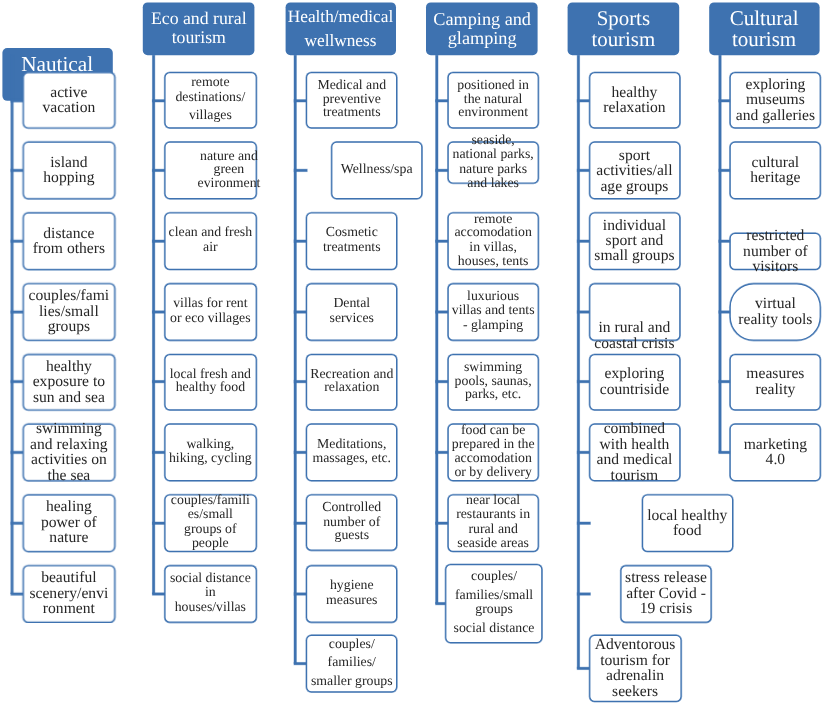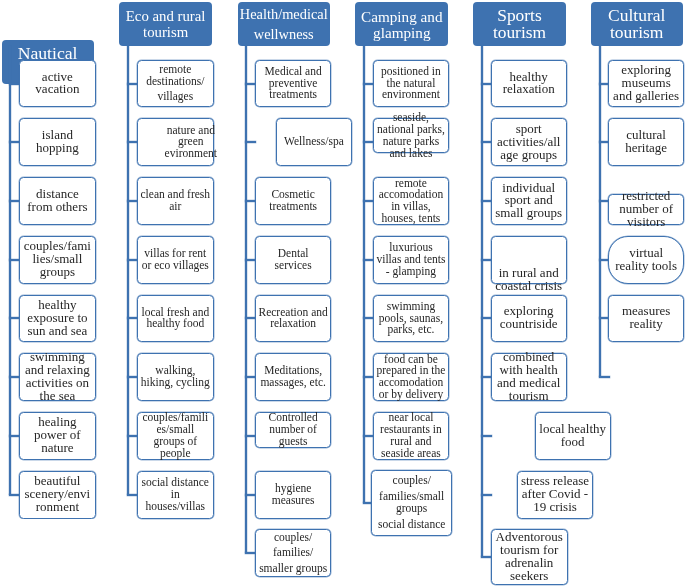--- a/index.html
+++ b/index.html
@@ -266,21 +266,21 @@
   <div class="stub" style="left:245.0px;top:376.15px;width:11.1px;height:2.0px;"></div>
   <div class="box" style="left:254.9px;top:353.25px;width:76.5px;height:47.8px;">
     <span class="txt" style="font-size:11.5px;line-height:11.8px;position:relative;top:0px;">
       <span>
         <span>Meditations,</span>
         <span>massages, etc.</span>
       </span>
     </span>
   </div>
   <div class="stub" style="left:245.0px;top:434.88px;width:11.1px;height:2.0px;"></div>
-  <div class="box" style="left:254.9px;top:411.98px;width:76.5px;height:36px;">
+  <div class="box" style="left:254.9px;top:411.98px;width:76.5px;height:47px;">
     <span class="txt" style="font-size:11.5px;line-height:11.8px;position:relative;top:0px;">
       <span>
         <span>Controlled</span>
         <span>number of</span>
         <span>guests</span>
       </span>
     </span>
   </div>
   <div class="stub" style="left:245.0px;top:493.61px;width:11.1px;height:2.0px;"></div>
   <div class="box" style="left:254.9px;top:470.71px;width:76.5px;height:47.8px;">
@@ -550,14 +550,22 @@
   <div class="stub" style="left:598.5px;top:317.42px;width:11.1px;height:2.0px;"></div>
   <div class="box" style="left:608.4px;top:294.52px;width:75.5px;height:47.8px;">
     <span class="txt" style="font-size:13.0px;line-height:12.95px;position:relative;top:0px;">
       <span>
         <span>measures</span>
         <span>reality</span>
       </span>
     </span>
   </div>
   <div class="stub" style="left:598.5px;top:376.15px;width:11.1px;height:2.0px;"></div>
+  <div class="box" style="left:608.4px;top:353.25px;width:75.5px;height:47.8px;">
+    <span class="txt" style="font-size:13.0px;line-height:12.95px;position:relative;top:0px;">
+      <span>
+        <span>marketing</span>
+        <span>4.0</span>
+      </span>
+    </span>
+  </div>
 </div>
 </div>
 
 </body></html>

